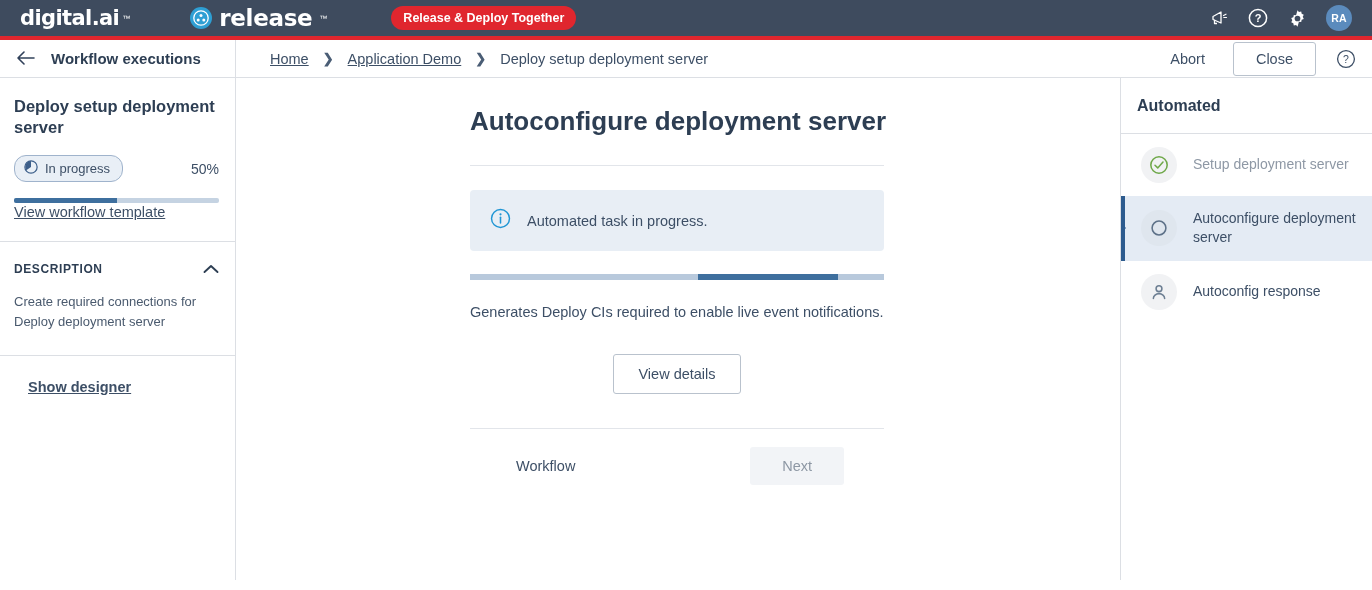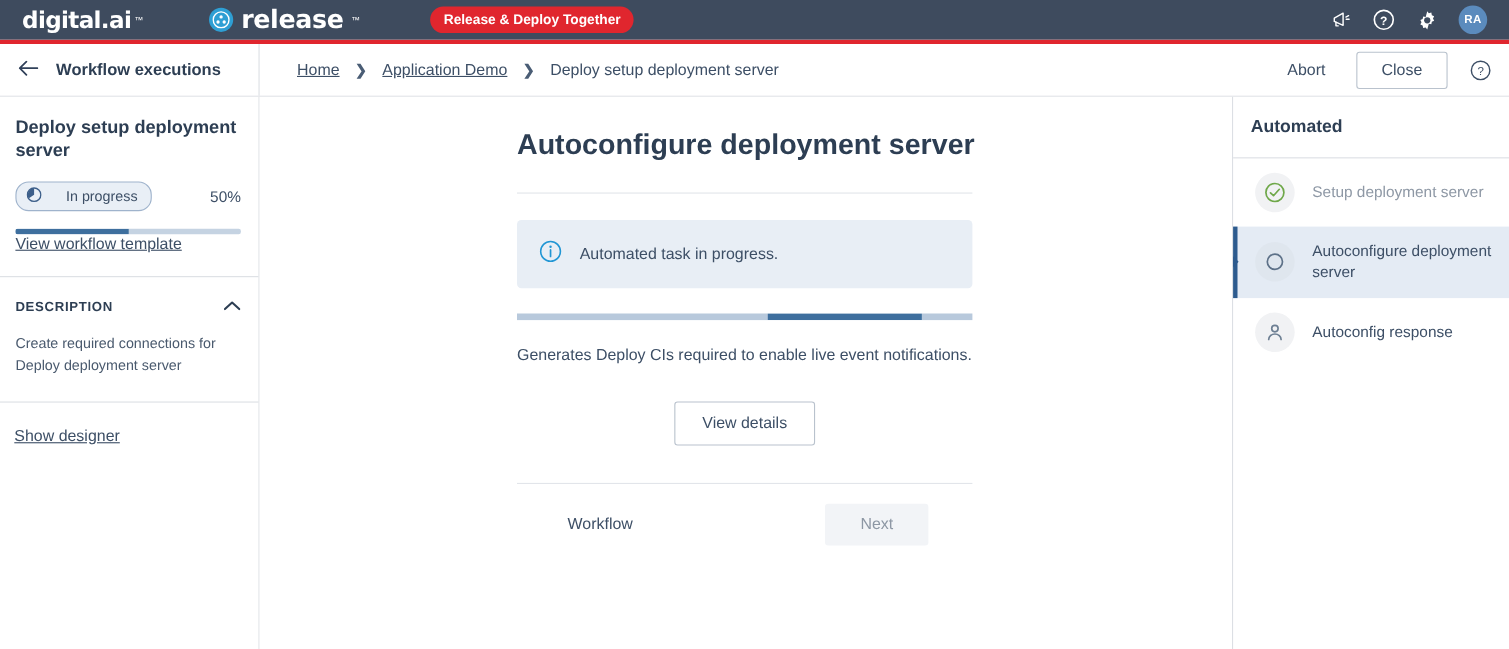--- a/index.html
+++ b/index.html
@@ -57,21 +57,21 @@
     width: 26px; height: 26px; border-radius: 50%;
     background: #5b8bbd; color: #fff;
     font-size: 10.5px; font-weight: 700;
     display:flex; align-items:center; justify-content:center;
     letter-spacing: 0.2px;
   }
   .redstrip { height: 4px; width: 100%; background: #e0262e; }
 
   
   .subbar {
-    height: 48px; display: flex; align-items: center;
+    height: 38px; display: flex; align-items: center;
     border-bottom: 1px solid #dcdfe4;
     background: #fff;
   }
   .subbar-left {
     width: 236px; height: 100%;
     display: flex; align-items: center; gap: 16px;
     padding-left: 16px;
     border-right: 1px solid #dcdfe4;
   }
   .back-arrow { font-size: 19px; color: #31415a; line-height: 1; cursor: pointer; }
@@ -110,21 +110,21 @@
     display: flex; flex-direction: column;
     background: #fff;
   }
   .lp-section-top { padding: 18px 16px 20px 14px; border-bottom: 1px solid #dcdfe4; }
   .lp-heading {
     font-size: 16.5px; font-weight: 700; color: #2d3e53;
     line-height: 1.28; margin-bottom: 17px;
   }
   .status-row { display:flex; align-items:center; justify-content: space-between; }
   .status-chip {
-    display: inline-flex; align-items: center; gap: 22px;
+    display: inline-flex; align-items: center; gap: 7px;
     border: 1px solid #9fb3cc;
     background: #e9eff6;
     border-radius: 12px;
     padding: 4px 12px 4px 9px;
     font-size: 13px; color: #3d4f66;
   }
   .pct { font-size: 14px; color: #3d4f66; }
   .progressbar {
     margin-top: 16px; height: 5px; width: 100%;
     background: #c5d3e2; border-radius: 2px; overflow:hidden;
@@ -140,21 +140,21 @@
   .desc-head {
     display:flex; align-items:center; justify-content: space-between;
     margin-bottom: 14px; cursor: pointer;
   }
   .desc-label {
     font-size: 12px; font-weight: 700; letter-spacing: 0.6px;
     color: #2d3e53;
   }
   .desc-body { font-size: 13px; color: #4a5a6e; line-height: 1.55; }
 
-  .lp-section-foot { padding: 22px 16px 0 13px; }
+  .lp-section-foot { padding: 22px 16px 0 28px; font-weight: bold; }
 
   
   .center {
     flex: 1; background: #fff;
     padding: 28px 0 0 0;
     position: relative;
   }
   .center-inner { width: 414px; margin-left: 234px; }
   .page-title {
     font-size: 26px; font-weight: 700; color: #2d3e53;

